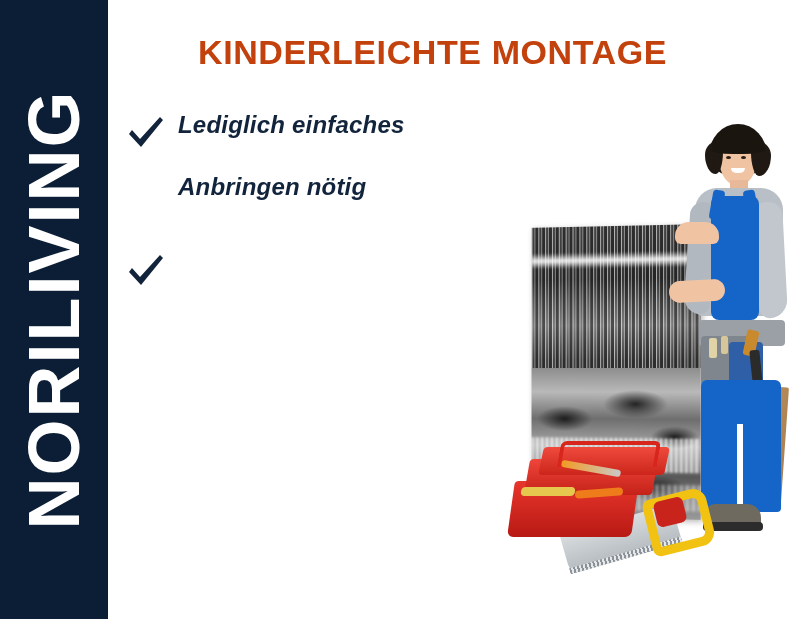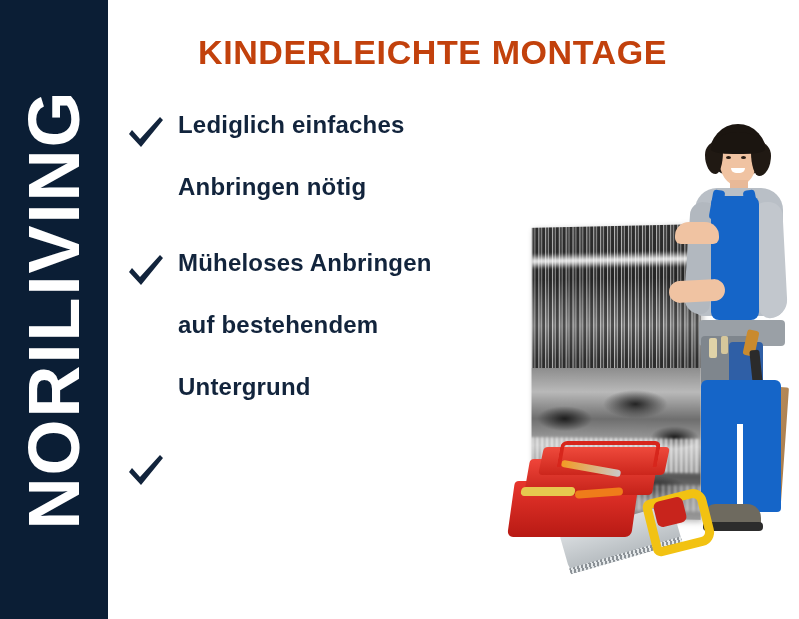--- a/index.html
+++ b/index.html
@@ -49,20 +49,21 @@
     color:#c2410c;
     letter-spacing:0.6px;
     white-space:nowrap;
   }
 
   
   .bullets{
     position:absolute;
     left:126px;top:113px;
     width:380px;
+    font-style:italic;
   }
   .bullet{
     position:relative;
     margin-bottom:14px;
   }
   .check{
     position:absolute;
     left:0;top:2px;
     width:40px;height:36px;
   }
@@ -336,32 +337,20 @@
         <svg width="40" height="36" viewBox="0 0 40 36">
           <path d="M3 19 L6 15 L14 24 L34 2 L37 5 L15 32 Z" fill="#12243c"></path>
         </svg>
       </span>
       <div class="blines">
         <div class="bline">Lediglich einfaches</div>
         <div class="bline">Anbringen nötig</div>
       </div>
     </div>
 
-    <div class="bullet">
-      <span class="check">
-        <svg width="40" height="36" viewBox="0 0 40 36">
-          <path d="M3 19 L6 15 L14 24 L34 2 L37 5 L15 32 Z" fill="#12243c"></path>
-        </svg>
-      </span>
-      <div class="blines">
-        <div class="bline">Müheloses Anbringen</div>
-        <div class="bline">auf bestehendem</div>
-        <div class="bline">Untergrund</div>
-      </div>
-    </div>
 
     <div class="bullet">
       <span class="check">
         <svg width="40" height="36" viewBox="0 0 40 36">
           <path d="M3 19 L6 15 L14 24 L34 2 L37 5 L15 32 Z" fill="#12243c"></path>
         </svg>
       </span>
       <div class="blines">
       </div>
     </div>

